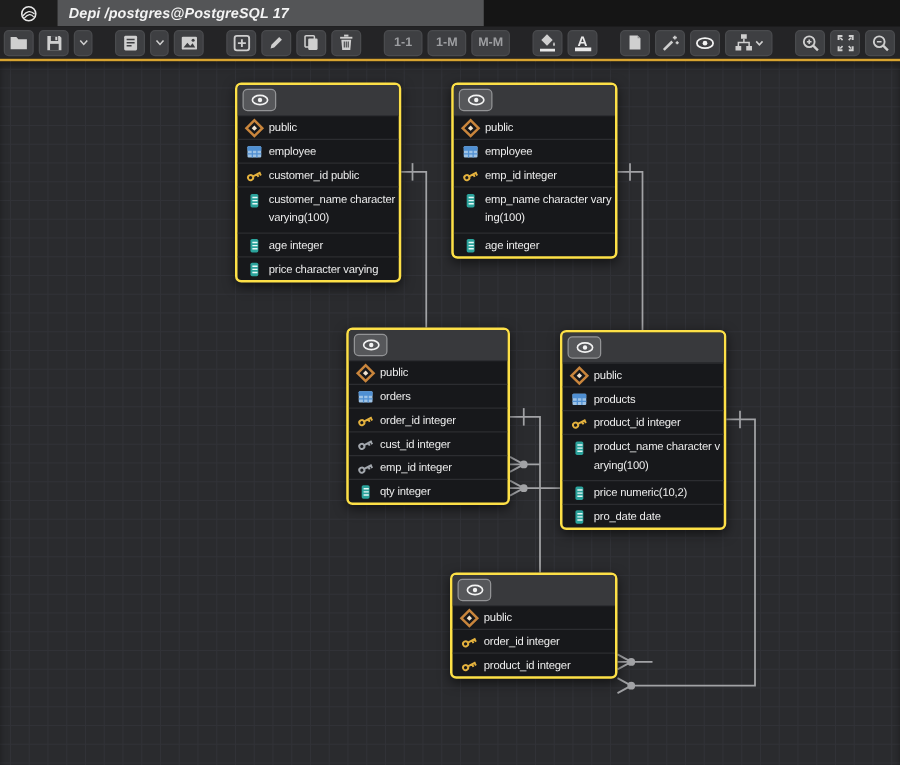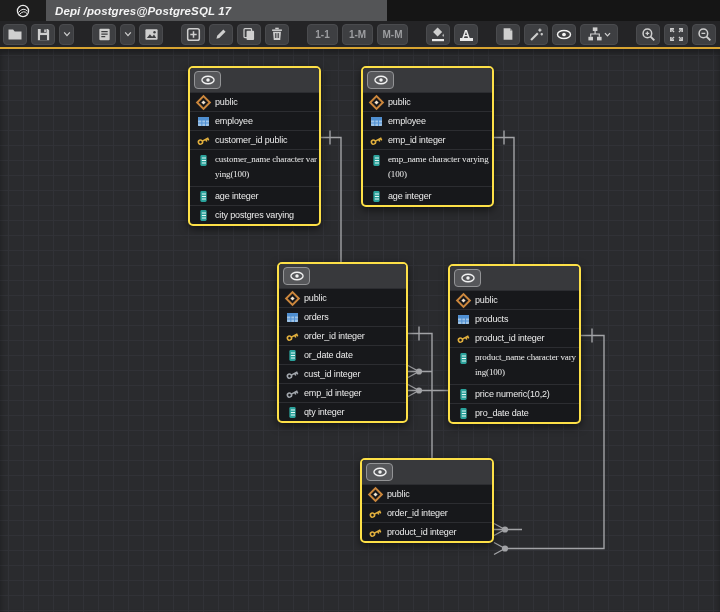--- a/index.html
+++ b/index.html
@@ -42,21 +42,21 @@
   #links circle{fill:#a2a3a6;}
 
   
   .node{position:absolute;z-index:2;background:#17181b;border:2px solid #fde047;border-radius:5px;
        box-shadow:0 3px 9px rgba(0,0,0,.55);box-sizing:border-box;overflow:hidden;}
   .node-head{height:24px;background:#38393c;display:flex;align-items:center;padding-left:4px;}
   .eye-btn{width:27px;height:18px;background:#56575a;border:1px solid #939496;border-radius:4px;
        display:flex;align-items:center;justify-content:center;cursor:pointer;padding:0;}
   .row{display:flex;align-items:center;height:19px;border-top:1px solid #2c2d31;
        padding-left:6px;gap:5px;box-sizing:border-box;overflow:hidden;}
-  .row.tall{height:37px;align-items:flex-start;font-family:Liberation Serif, serif;}
+  .row.tall{height:37px;align-items:flex-start;}
   .row.tall .cicon{margin-top:4px;}
   .cicon{width:14px;display:flex;justify-content:center;flex:none;}
   .txt{font-size:9px;letter-spacing:-0.15px;color:#ececec;white-space:nowrap;line-height:17px;}
   .row.tall .txt{white-space:normal;word-break:break-all;line-height:15px;padding-top:2px;
        padding-right:2px;}
 
   .diamond{width:7px;height:7px;border:2px solid #c9853c;transform:rotate(45deg);
        position:relative;display:block;}
   .diamond::after{content:"";position:absolute;left:2px;top:2px;width:3px;height:3px;background:#f2e3cf;}
 
@@ -365,21 +365,21 @@
         </svg>
       </span>
     <span class="txt">age integer</span>
   </div>
   <div class="row">
     <span class="cicon">
         <svg width="9" height="13" viewBox="0 0 10 14">
           <use href="#i-col"></use>
         </svg>
       </span>
-    <span class="txt">city postgres varying</span>
+    <span class="txt">price character varying</span>
   </div>
 </div>
 
 <div class="node" style="left:361px;top:66px;width:133px">
   <div class="node-head">
     <button class="eye-btn">
         <svg width="16" height="10" viewBox="0 0 18 12">
           <use href="#i-eye"></use>
         </svg>
       </button>
@@ -448,28 +448,20 @@
   </div>
   <div class="row">
     <span class="cicon pk">
         <svg width="13" height="13" viewBox="0 0 14 14">
           <use href="#i-key"></use>
         </svg>
       </span>
     <span class="txt">order_id integer</span>
   </div>
   <div class="row">
-    <span class="cicon">
-        <svg width="9" height="13" viewBox="0 0 10 14">
-          <use href="#i-col"></use>
-        </svg>
-      </span>
-    <span class="txt">or_date date</span>
-  </div>
-  <div class="row">
     <span class="cicon fk">
         <svg width="13" height="13" viewBox="0 0 14 14">
           <use href="#i-key"></use>
         </svg>
       </span>
     <span class="txt">cust_id integer</span>
   </div>
   <div class="row">
     <span class="cicon fk">
         <svg width="13" height="13" viewBox="0 0 14 14">

